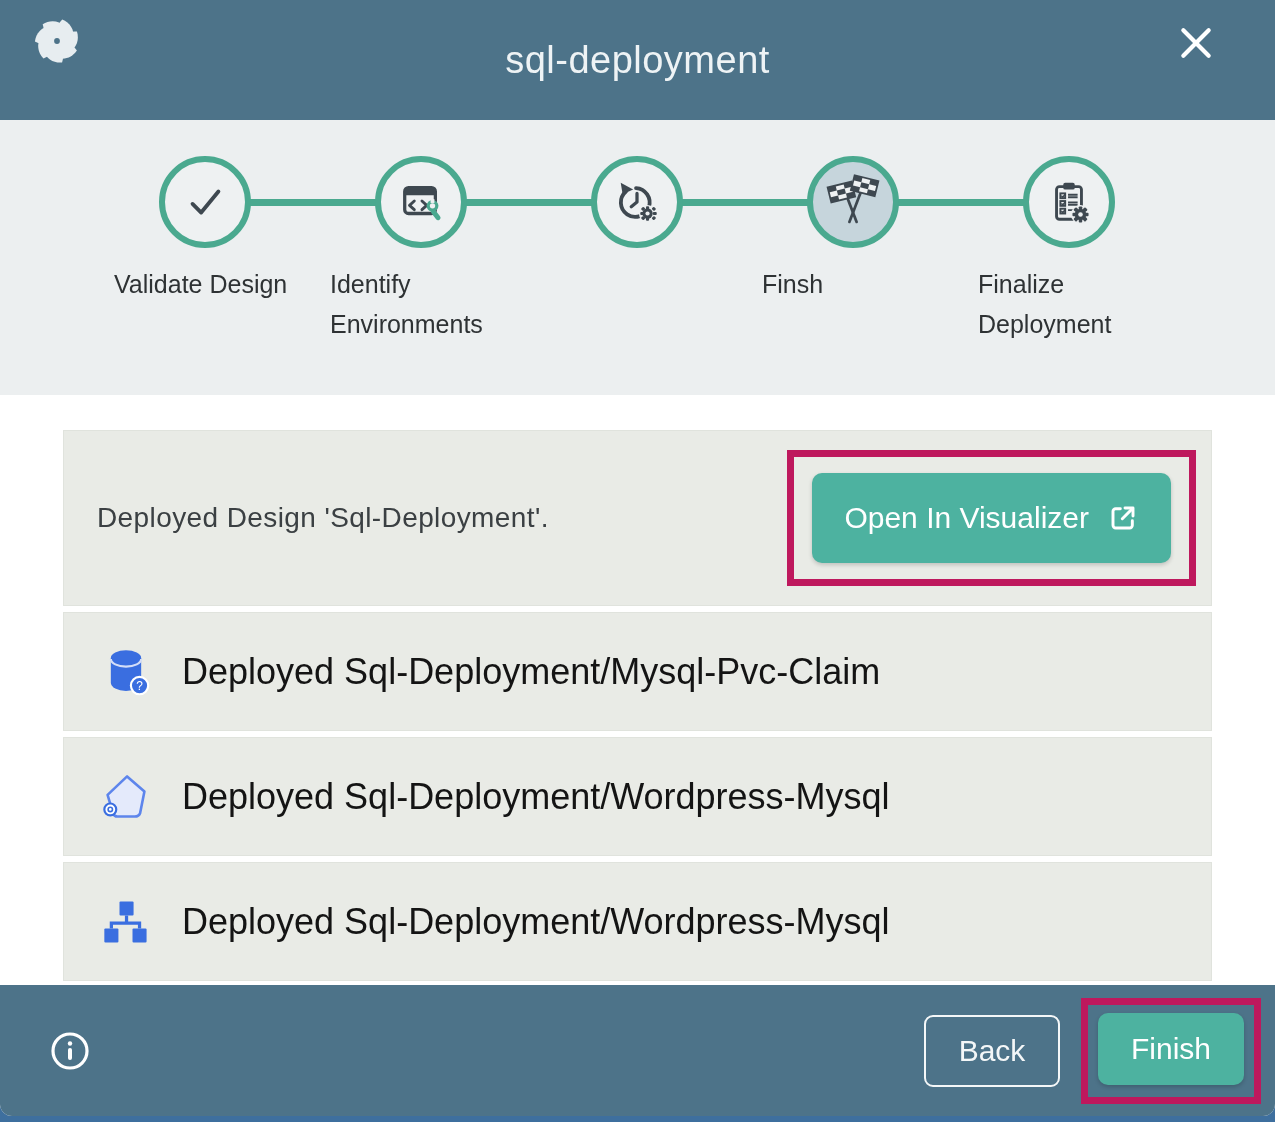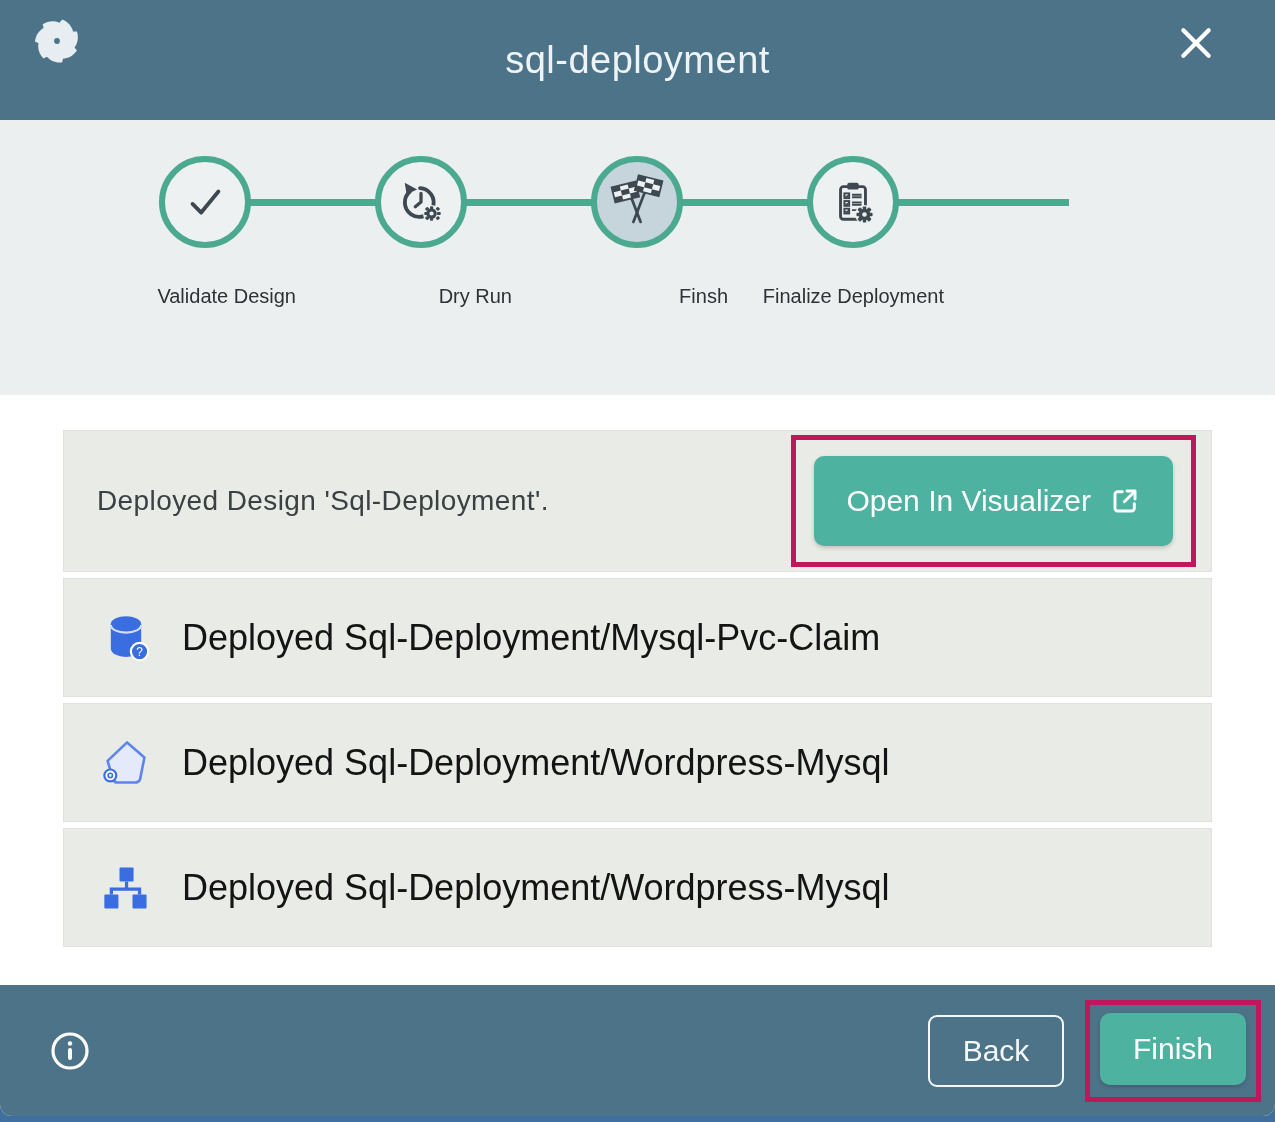--- a/index.html
+++ b/index.html
@@ -38,37 +38,37 @@
   }
   .steps { position:relative; display:flex; padding-left:97px; padding-top:36px; z-index:1; }
   .step { width:216px; display:flex; flex-direction:column; align-items:center; }
   .step-circle {
     width:92px; height:92px; border-radius:50%;
     border:6px solid #4aa98f; background:#eef1f2;
     display:flex; align-items:center; justify-content:center;
   }
   .step.current .step-circle { background:#c6d5dc; }
   .step-label {
-    margin-top:28px; width:182px; text-align:right;
-    font-size:20px; line-height:40px; color:#2e3234;
+    margin-top:16px; width:182px; text-align:left;
+    font-size:25px; line-height:40px; color:#2e3234;
   }
 
   
   .content { background:#ffffff; padding:35px 63px 0 63px; }
   .row {
     background:#e9ebe6; border:1px solid #e0e3dd;
     display:flex; align-items:center; margin-bottom:6px;
   }
-  .row.summary { height:142px; justify-content:space-between; }
+  .row.summary { height:176px; justify-content:space-between; }
   .row.item { height:119px; }
   .summary-text {
     padding-left:33px; font-size:28px; color:#3b4043; letter-spacing:.4px;
   }
   .annotated {
-    border:5px solid #be185d;
+    border:7px solid #be185d;
   }
   .annotated.visualizer { margin-right:15px; padding:16px 18px; background:transparent; }
   .btn-teal {
     background:#4db2a0; color:#ffffff; border:none; border-radius:10px;
     font-family:"Liberation Sans", sans-serif; font-size:30px;
     display:flex; align-items:center; gap:18px; cursor:pointer;
     box-shadow:0 2px 4px rgba(0,0,0,.18);
   }
   .btn-visualizer { height:90px; padding:0 32px; }
   .item-icon { width:52px; height:52px; margin-left:36px; flex:0 0 auto; }
@@ -132,20 +132,38 @@
         <div class="step-circle">
           <span>
             <svg viewBox="0 0 48 48" width="46" height="46">
               <path d="M11 26 L20 35 L38 13" stroke="#3e4850" stroke-width="4" fill="none" stroke-linecap="round" stroke-linejoin="round"></path>
             </svg>
           </span>
         </div>
         <div class="step-label">Validate Design</div>
       </div>
 
+      <div class="step done">
+        <div class="step-circle">
+          <span>
+            <svg viewBox="0 0 48 48" width="46" height="46">
+              <rect x="7" y="9" width="32" height="27" rx="4" fill="none" stroke="#3e4850" stroke-width="3.4"></rect>
+              <path d="M7 13 a4 4 0 0 1 4 -4 h24 a4 4 0 0 1 4 4 v4 H7 Z" fill="#3e4850"></path>
+              <path d="M17 23 l-5 4.5 5 4.5 M25 23 l5 4.5 -5 4.5" stroke="#3e4850" stroke-width="3" fill="none" stroke-linecap="round" stroke-linejoin="round"></path>
+              <g>
+                <circle cx="36" cy="28" r="6.2" fill="#4aa98f"></circle>
+                <circle cx="36" cy="28" r="2.8" fill="#eef1f2"></circle>
+                <rect x="34" y="21" width="4" height="4" fill="#eef1f2"></rect>
+                <rect x="33.4" y="32" width="5.2" height="13" rx="2.6" fill="#4aa98f" transform="rotate(-38 36 33)"></rect>
+              </g>
+            </svg>
+          </span>
+        </div>
+        <div class="step-label">Identify Environments</div>
+      </div>
 
       <div class="step done">
         <div class="step-circle">
           <span>
             <svg viewBox="0 0 48 48" width="46" height="46">
               <path d="M12.5 13 A15 15 0 1 0 23 9.5" fill="none" stroke="#3e4850" stroke-width="4" stroke-linecap="round"></path>
               <polygon points="7,4 9,16 20,11" fill="#3e4850"></polygon>
               <path d="M24 15 v9 l-6 5" fill="none" stroke="#3e4850" stroke-width="3.4" stroke-linecap="round" stroke-linejoin="round"></path>
               <g>
                 <circle cx="35" cy="36" r="9" fill="#eceff0"></circle>
@@ -158,21 +176,20 @@
                   <rect x="28.6" y="29.6" width="3.6" height="3.2" rx="1" transform="rotate(-45 30.4 31.2)"></rect>
                   <rect x="39.8" y="29.6" width="3.6" height="3.2" rx="1" transform="rotate(45 41.6 31.2)"></rect>
                   <rect x="28.6" y="39.2" width="3.6" height="3.2" rx="1" transform="rotate(45 30.4 40.8)"></rect>
                   <rect x="39.8" y="39.2" width="3.6" height="3.2" rx="1" transform="rotate(-45 41.6 40.8)"></rect>
                 </g>
                 <circle cx="35" cy="36" r="2.2" fill="#eceff0"></circle>
               </g>
             </svg>
           </span>
         </div>
-        <div class="step-label">Dry Run</div>
       </div>
 
       <div class="step current">
         <div class="step-circle">
           <span>
             <svg viewBox="0 0 64 64" width="58" height="58">
               <g stroke="#3e4850" stroke-width="3" stroke-linecap="round">
                 <line x1="21" y1="15" x2="36" y2="54"></line>
                 <line x1="43" y1="15" x2="28" y2="54"></line>
               </g>

